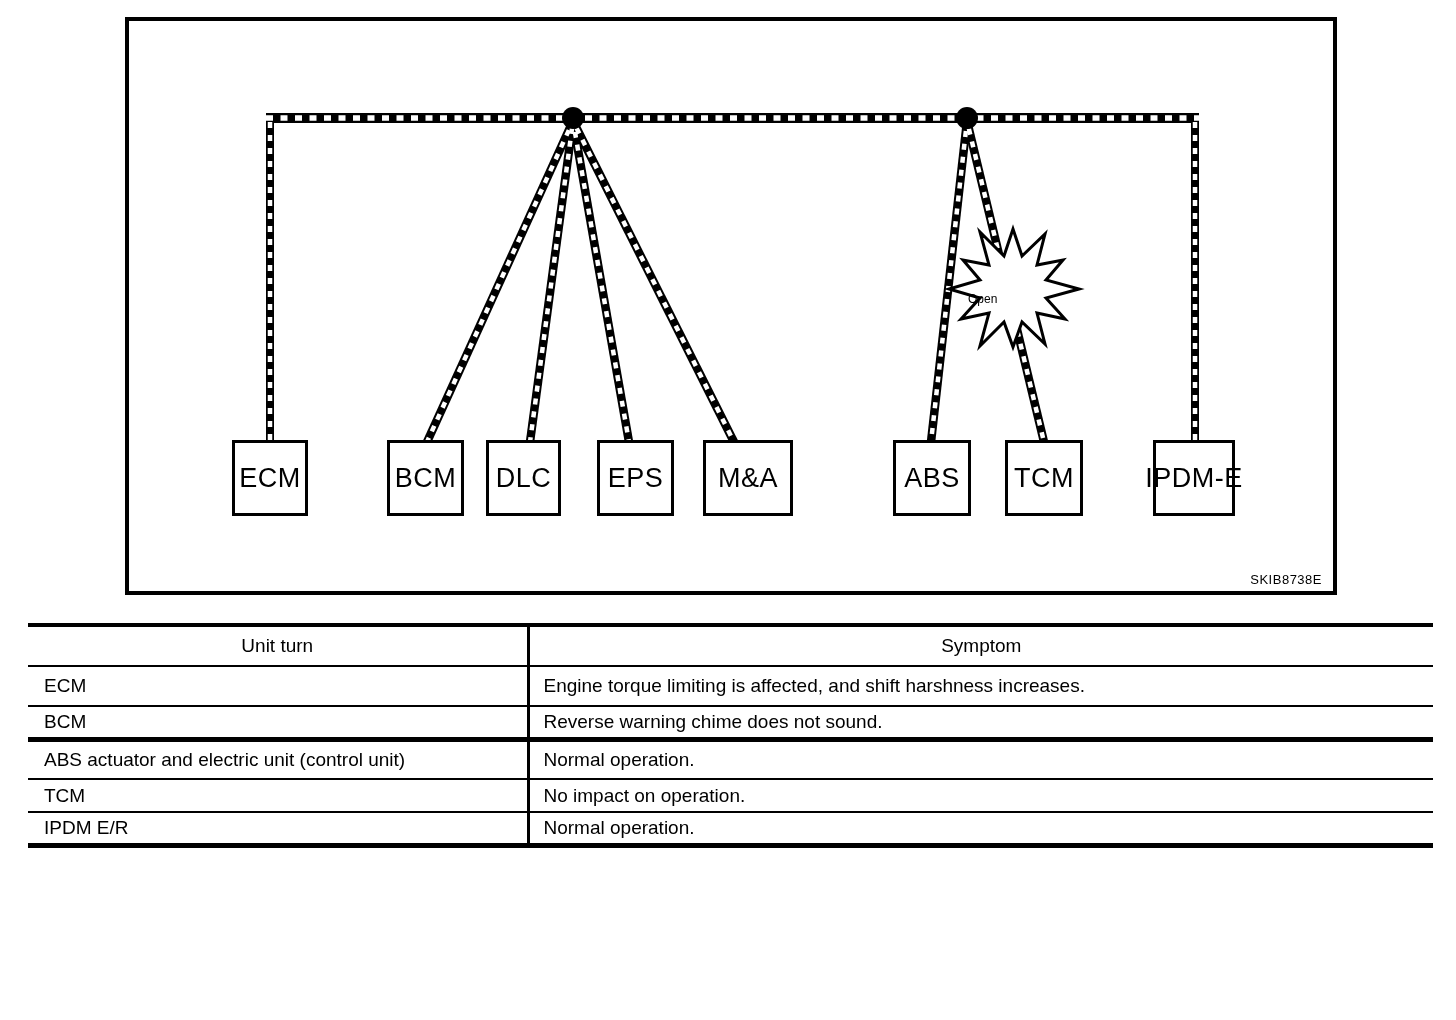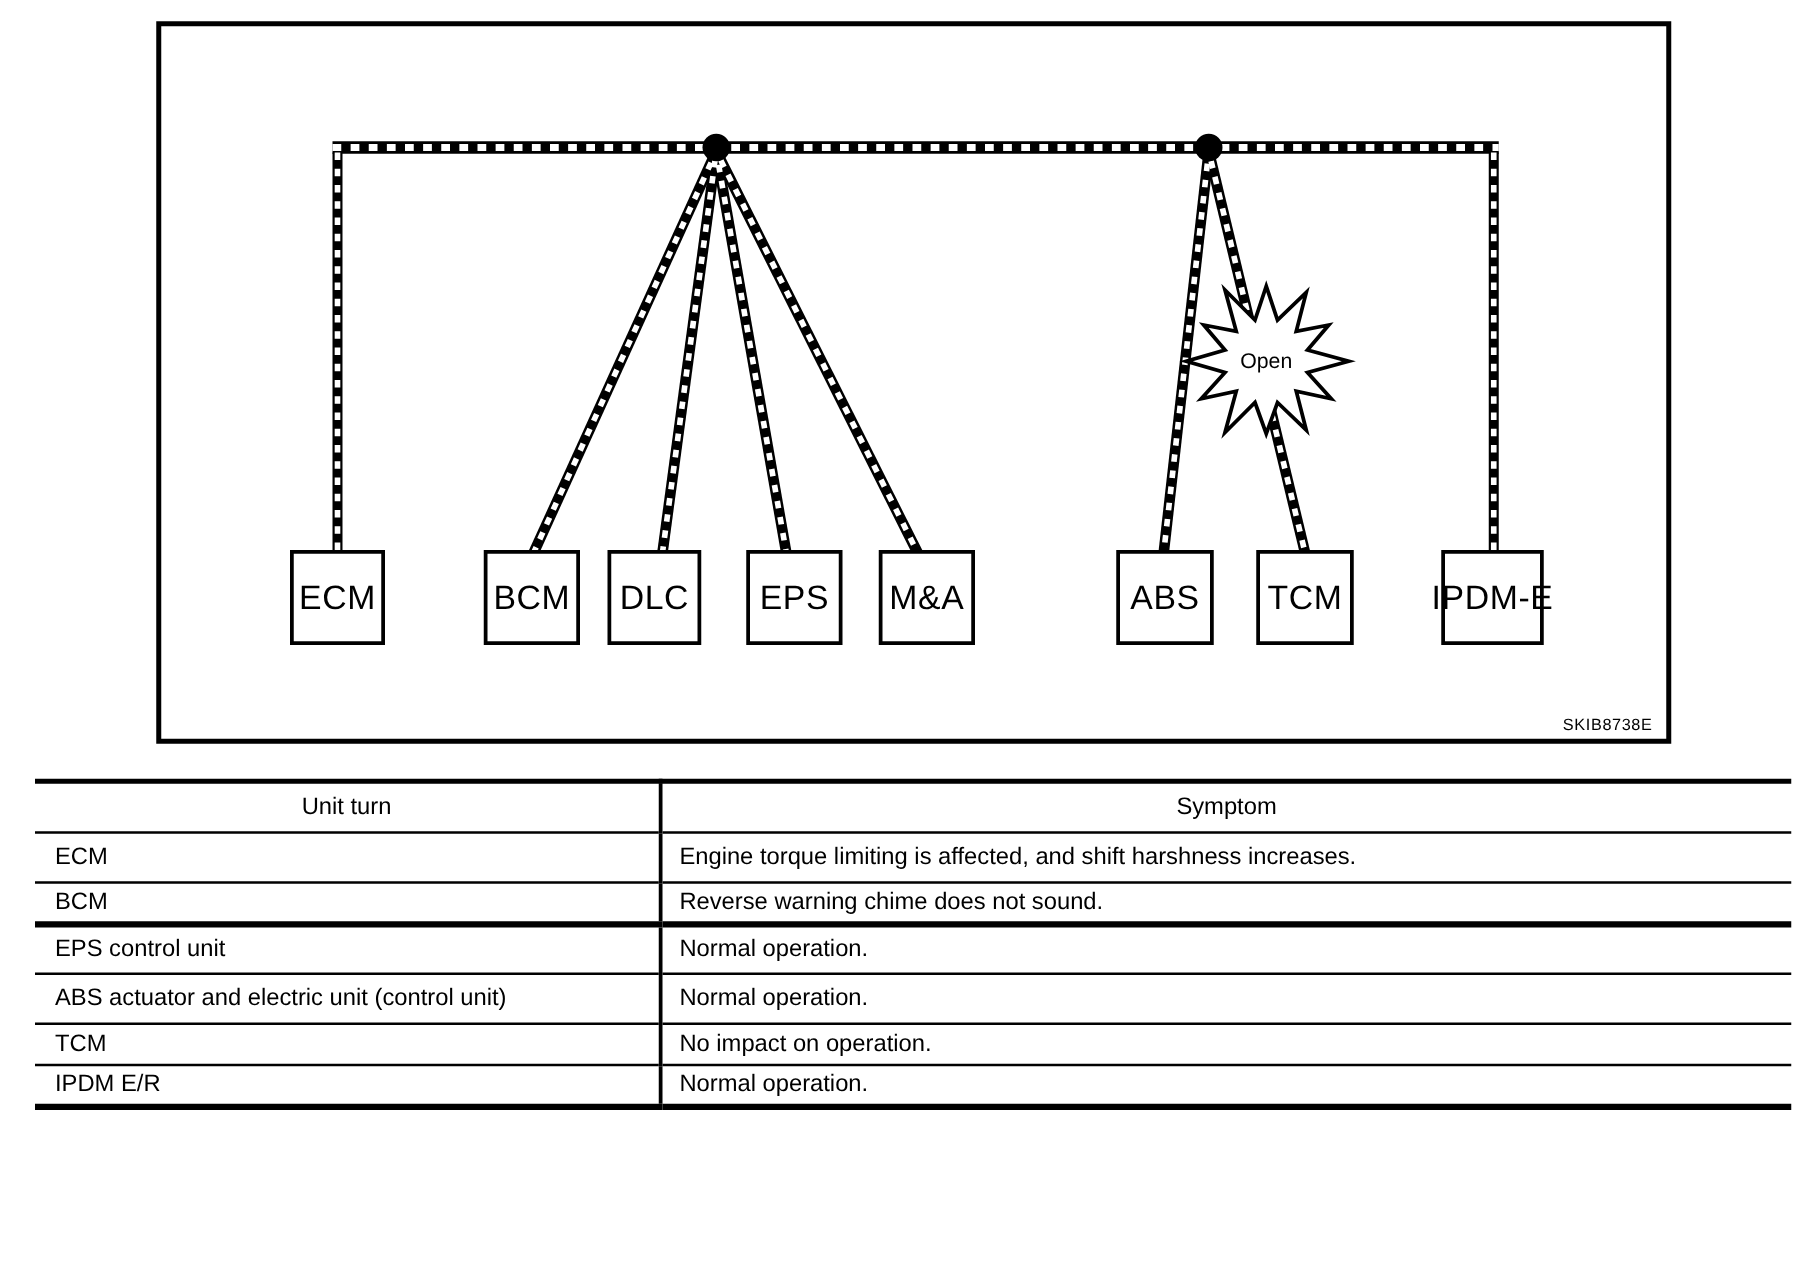--- a/index.html
+++ b/index.html
@@ -23,25 +23,25 @@
     box-sizing: border-box;
     display: flex;
     align-items: center;
     justify-content: center;
     font-size: 27px;
     letter-spacing: 0.5px;
     white-space: nowrap;
   }
   .open-label {
     position: absolute;
-    left: 968px; top: 278px;
+    left: 968px; top: 288px;
     width: 90px; height: 22px;
     line-height: 22px;
-    text-align: center;
-    font-size: 17px;
+    text-align: left;
+    font-size: 12px;
   }
   .fig-code {
     position: absolute;
     left: 1212px; top: 572px;
     width: 110px;
     text-align: right;
     font-size: 13px;
     letter-spacing: 0.5px;
   }
   
@@ -116,21 +116,21 @@
     </div>
     <div class="node" style="left:387px; width:77px;">
       <span>BCM</span>
     </div>
     <div class="node" style="left:486px; width:75px;">
       <span>DLC</span>
     </div>
     <div class="node" style="left:597px; width:77px;">
       <span>EPS</span>
     </div>
-    <div class="node" style="left:703px; width:77px;">
+    <div class="node" style="left:703px; width:90px;">
       <span>M&amp;A</span>
     </div>
     <div class="node" style="left:893px; width:78px;">
       <span>ABS</span>
     </div>
     <div class="node" style="left:1005px; width:78px;">
       <span>TCM</span>
     </div>
     <div class="node" style="left:1153px; width:82px;">
       <span>IPDM-E</span>
@@ -154,24 +154,20 @@
     <tbody>
       <tr class="hr-thin row-md">
         <td class="unit">ECM</td>
         <td class="sym col2">Engine torque limiting is affected, and shift harshness increases.</td>
       </tr>
       <tr class="hr-thick row-sm">
         <td class="unit">BCM</td>
         <td class="sym col2">Reverse warning chime does not sound.</td>
       </tr>
       <tr class="hr-thin row-md">
-        <td class="unit">EPS control unit</td>
-        <td class="sym col2">Normal operation.</td>
-      </tr>
-      <tr class="hr-thin row-md">
         <td class="unit">ABS actuator and electric unit (control unit)</td>
         <td class="sym col2">Normal operation.</td>
       </tr>
       <tr class="hr-thin row-sm">
         <td class="unit">TCM</td>
         <td class="sym col2">No impact on operation.</td>
       </tr>
       <tr class="hr-thick row-sm">
         <td class="unit">IPDM E/R</td>
         <td class="sym col2">Normal operation.</td>

